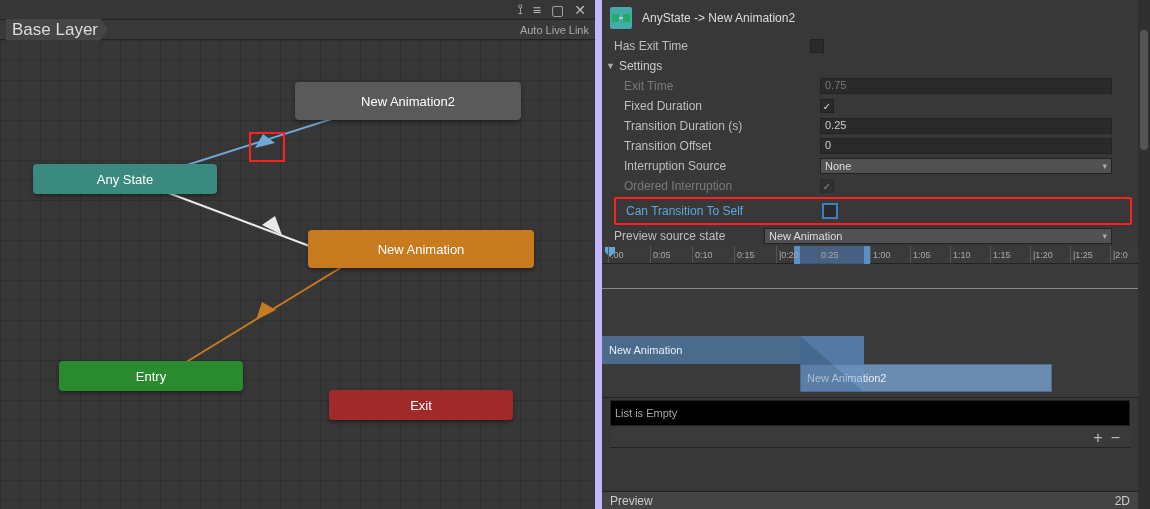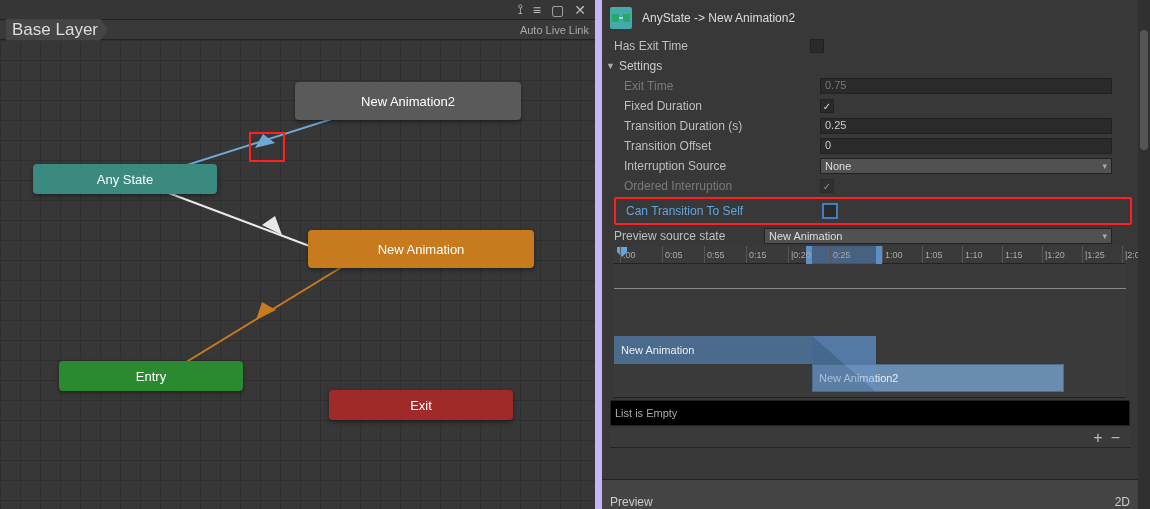--- a/index.html
+++ b/index.html
@@ -68,21 +68,21 @@
   .checkbox.bluewrap { border: 2px solid #3e7fbf; width: 16px; height: 16px; }
   .foldout { display: flex; align-items: center; height: 20px; padding-left: 4px; }
   .foldout .tri { font-size: 9px; margin-right: 4px; color: #aaa; }
   .red-outline { border: 2px solid #ff2020; border-radius: 2px; padding: 2px 4px 2px 0; margin: 1px 6px 1px 12px; }
 
   .section-label { background: #444; height: 18px; padding: 2px 8px; color: #ddd;
     font-size: 11px; display: flex; align-items: center; border-top: 1px solid #222;
     border-bottom: 1px solid #222; margin-top: 4px; }
 
   
-  .timeline { margin: 0 12px; position: relative; height: 152px; }
+  .timeline { margin: 0 0; position: relative; height: 152px; }
   .timeline-ruler { height: 18px; background: #3a3a3a; border-bottom: 1px solid #222;
     position: relative; font-size: 9px; color: #aaa; }
   .tick { position: absolute; top: 0; height: 100%; border-left: 1px solid #555;
     padding-left: 2px; line-height: 18px; }
   .scrub { position: absolute; top: 0; left: 2px; width: 12px; height: 12px; }
   .scrub svg { display: block; }
   .blend-region { position: absolute; top: 0; height: 18px; background: rgba(80,130,190,.55); }
   .blend-handle { position: absolute; top: 0; height: 18px; width: 6px; background: #5a8fc8; }
   .timeline-body { position: relative; height: 134px; background: #3a3a3a;
     border-bottom: 1px solid #222; }
@@ -92,22 +92,22 @@
     border: 1px solid #4e6c8e; }
   .clip.dark { background: #4b6b8d; }
   .blend-tri { position: absolute; }
 
   .conditions-box { margin: 2px 8px; background: #000000; border: 1px solid #222;
     padding: 6px 4px; color: #aaa; font-size: 11px; }
   .cond-toolbar { height: 20px; display: flex; justify-content: flex-end;
     align-items: center; padding: 0 10px; gap: 8px; background: #3a3a3a; margin: 0 8px; border-bottom: 1px solid #222; }
   .small-btn { font-size: 16px; color: #bbb; cursor: pointer; }
 
-  .preview-bar { position: absolute; bottom: 0; left: 0; right: 12px; height: 30px;
-    background: #444; display: flex; align-items: flex-end; justify-content: space-between;
+  .preview-bar { position: absolute; bottom: 0; left: 0; right: 12px; height: 18px;
+    background: #444; display: flex; align-items: center; justify-content: space-between;
     padding: 0 8px; border-top: 1px solid #222; }
 </style>
 </head>
 <body>
 
 <div class="app">
 
   <div class="animator">
     <div class="animator-topbar">
       <span class="win-btn">⟟</span>
@@ -244,21 +244,21 @@
             <div class="scrub">
               <svg width="12" height="12">
                   <path d="M1 1 L11 1 L11 6 L6 11 L1 6 Z" fill="#5fa7dd"></path>
                 </svg>
             </div>
             <div class="blend-region" style="left:198px; width:64px"></div>
             <div class="blend-handle" style="left:192px"></div>
             <div class="blend-handle" style="left:262px"></div>
             <div class="tick" style="left:6px">:00</div>
             <div class="tick" style="left:48px">0:05</div>
-            <div class="tick" style="left:90px">0:55</div>
+            <div class="tick" style="left:90px">0:10</div>
             <div class="tick" style="left:132px">0:15</div>
             <div class="tick" style="left:174px">|0:20</div>
             <div class="tick" style="left:216px">0:25</div>
             <div class="tick" style="left:268px">1:00</div>
             <div class="tick" style="left:308px">1:05</div>
             <div class="tick" style="left:348px">1:10</div>
             <div class="tick" style="left:388px">1:15</div>
             <div class="tick" style="left:428px">|1:20</div>
             <div class="tick" style="left:468px">|1:25</div>
             <div class="tick" style="left:508px">|2:0</div>

